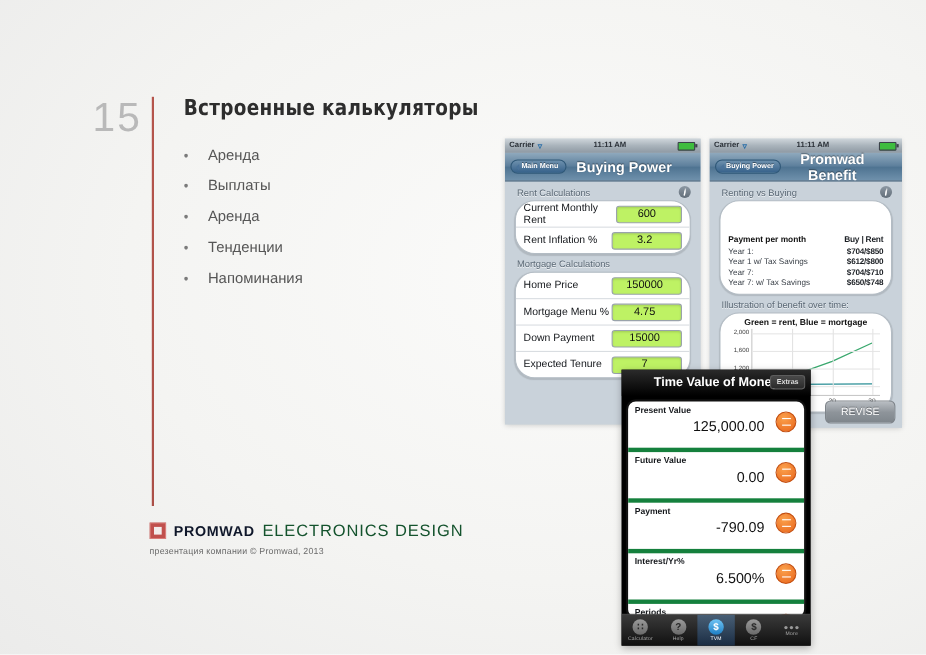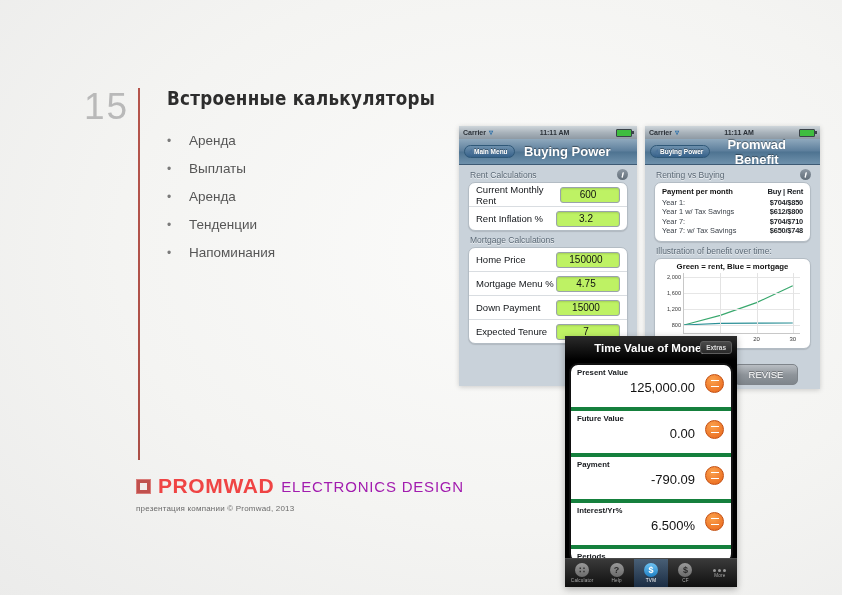--- a/index.html
+++ b/index.html
@@ -46,22 +46,22 @@
   #footer { position:absolute; left:136px; top:474px; }
   #logo-row { display:flex; align-items:center; gap:7px; }
   #logo-mark {
     width:15px; height:15px; background:#c0504d;
     position:relative; box-shadow:inset 0 0 0 1px #d97d7a;
   }
   #logo-mark:after {
     content:""; position:absolute; left:4px; top:4px;
     width:7px; height:7px; background:#f2eceb;
   }
-  #logo-promwad { font-size:21px; font-weight:bold; color:#ef4444; letter-spacing:0.6px; }
-  #logo-tagline { font-size:15px; color:#a21caf; letter-spacing:0.8px; }
+  #logo-promwad { font-size:13px; font-weight:bold; color:#0f172a; letter-spacing:0.6px; }
+  #logo-tagline { font-size:15px; color:#14532d; letter-spacing:0.8px; }
   #footer-note { margin-top:6px; font-size:8px; color:#6b6b6b; letter-spacing:0.2px; }
 
   
   .phone {
     position:absolute;
     background:#c9d2da;
     box-shadow:0 1px 5px rgba(0,0,0,.18);
     overflow:hidden;
     font-family:"Liberation Sans", sans-serif;
   }
@@ -108,55 +108,55 @@
   }
   .info-icon {
     width:11px;height:11px;border-radius:50%;
     background:linear-gradient(#8d98a3,#626e79);
     color:#fff;font-size:8px;font-weight:bold;font-style:italic;
     display:flex;align-items:center;justify-content:center;
   }
   
   .group {
     margin:0 9px; background:#fff; border:1px solid #b3bcc4;
-    border-radius:7px; overflow:hidden;
+    border-radius:18px; overflow:hidden;
     box-shadow:0 1px 1px rgba(0,0,0,.12);
   }
   .row {
     display:flex; align-items:center; justify-content:space-between;
     padding:4px 7px; border-bottom:1px solid #d9dde1; height:15px;
   }
   .row:last-child{border-bottom:none;}
   .row-label{font-size:9.5px;color:#13161a;}
   .row-field{
     width:58px;height:14px;border:1px solid #9aa3ab;border-radius:3px;
     background:#bef264;font-size:10px;color:#111;text-align:center;
     padding-right:4px;line-height:14px;
     box-shadow:inset 0 1px 2px rgba(0,0,0,.14);
   }
 
   
   .tbl{padding:4px 7px 5px;}
   .tbl .trow{display:flex;justify-content:space-between;font-size:7.4px;color:#2a2f35;line-height:9.6px;}
-  .tbl .trow.head{font-weight:bold;font-size:7.6px;color:#111;margin-bottom:1px;}
+  .tbl .trow.head{font-weight:bold;font-size:7.6px;color:#111;margin-bottom:1px;margin-top:26px;}
   .tbl .tval{color:#1b1f24;font-weight:bold;letter-spacing:-.2px;}
   .tbl .trow:not(.head) .tlabel{color:#3a4048;}
   .tbl .trow:not(.head) .tval{font-weight:bold;}
 
   
   .chart-box{position:relative;height:86px;padding:3px 4px 0;}
   .chart-title{font-size:7.8px;font-weight:bold;color:#111;text-align:center;margin-bottom:2px;}
   .plot{position:relative;margin-left:24px;margin-right:6px;height:60px;border-left:1px solid #c8c8c8;border-bottom:1px solid #c8c8c8;}
   .gridv{position:absolute;top:0;bottom:0;width:1px;background:#e3e3e3;}
   .gridh{position:absolute;left:0;right:0;height:1px;background:#e6e6e6;}
   .ylab{position:absolute;right:calc(100% + 3px);font-size:5.6px;color:#3a3a3a;transform:translateY(-50%);white-space:nowrap;}
   .xlab{position:absolute;top:calc(100% + 3px);font-size:6px;color:#3a3a3a;transform:translateX(-50%);}
   
   .revise{
-    position:absolute;right:22px;bottom:4px;width:62px;height:19px;
+    position:absolute;right:6px;bottom:4px;width:62px;height:19px;
     border-radius:5px;border:1px solid #7e848a;
     background:linear-gradient(#b9bec3,#8e949a 52%,#7f868c);
     color:#fff;font-size:9.5px;display:flex;align-items:center;justify-content:center;
     text-shadow:0 -1px 0 rgba(0,0,0,.35);
   }
 
   
   #tvm{
     position:absolute; left:565px; top:336px; width:172px; height:251px;
     background:#000; box-shadow:0 2px 7px rgba(0,0,0,.3); overflow:hidden;

